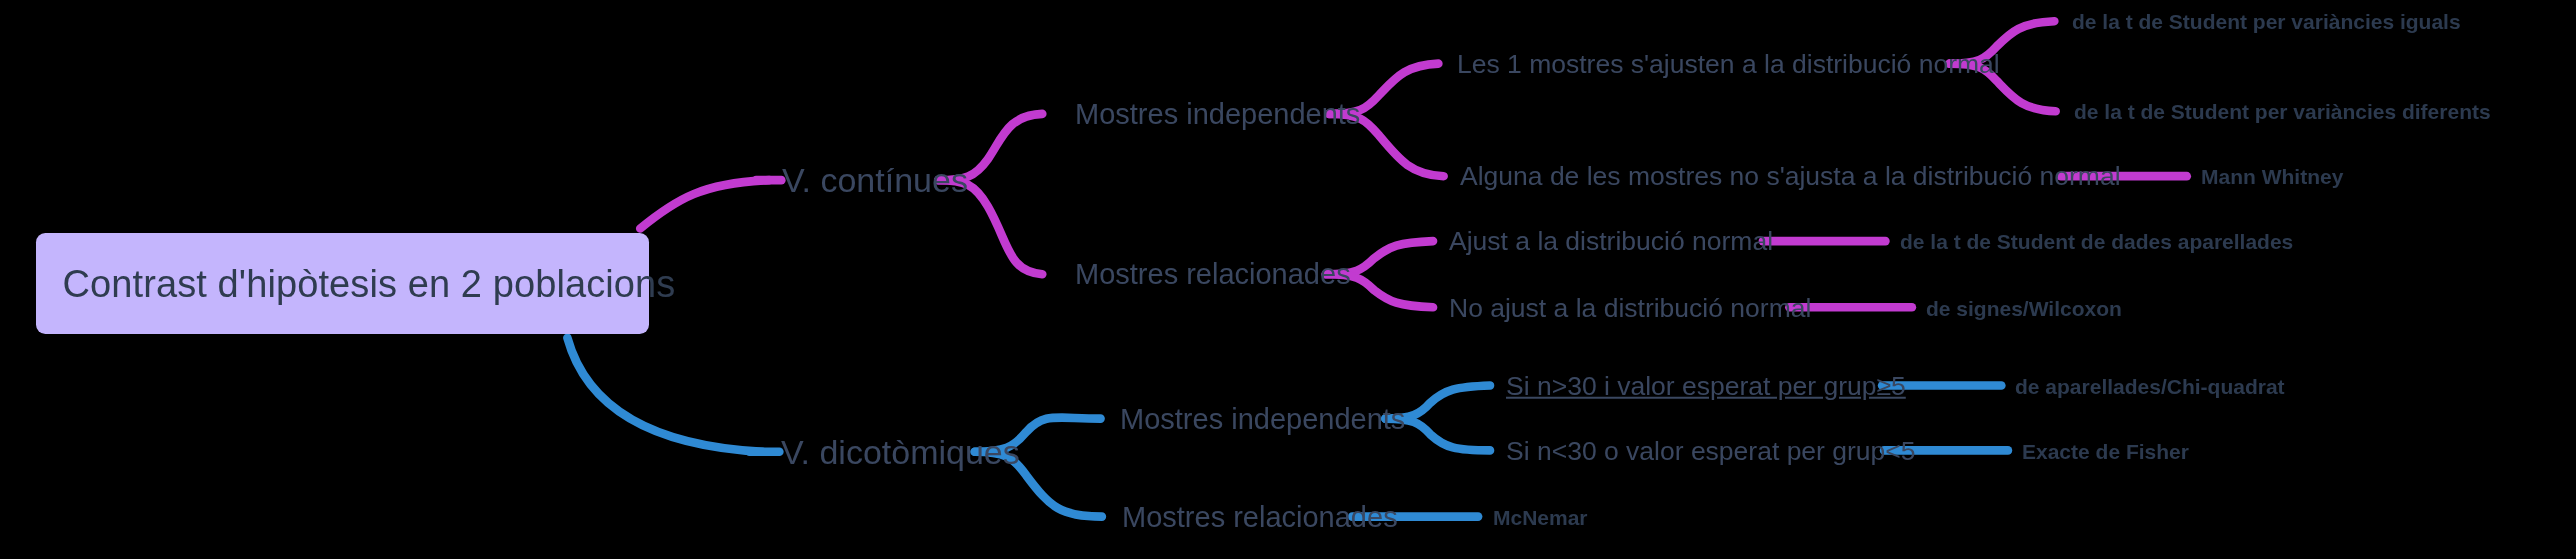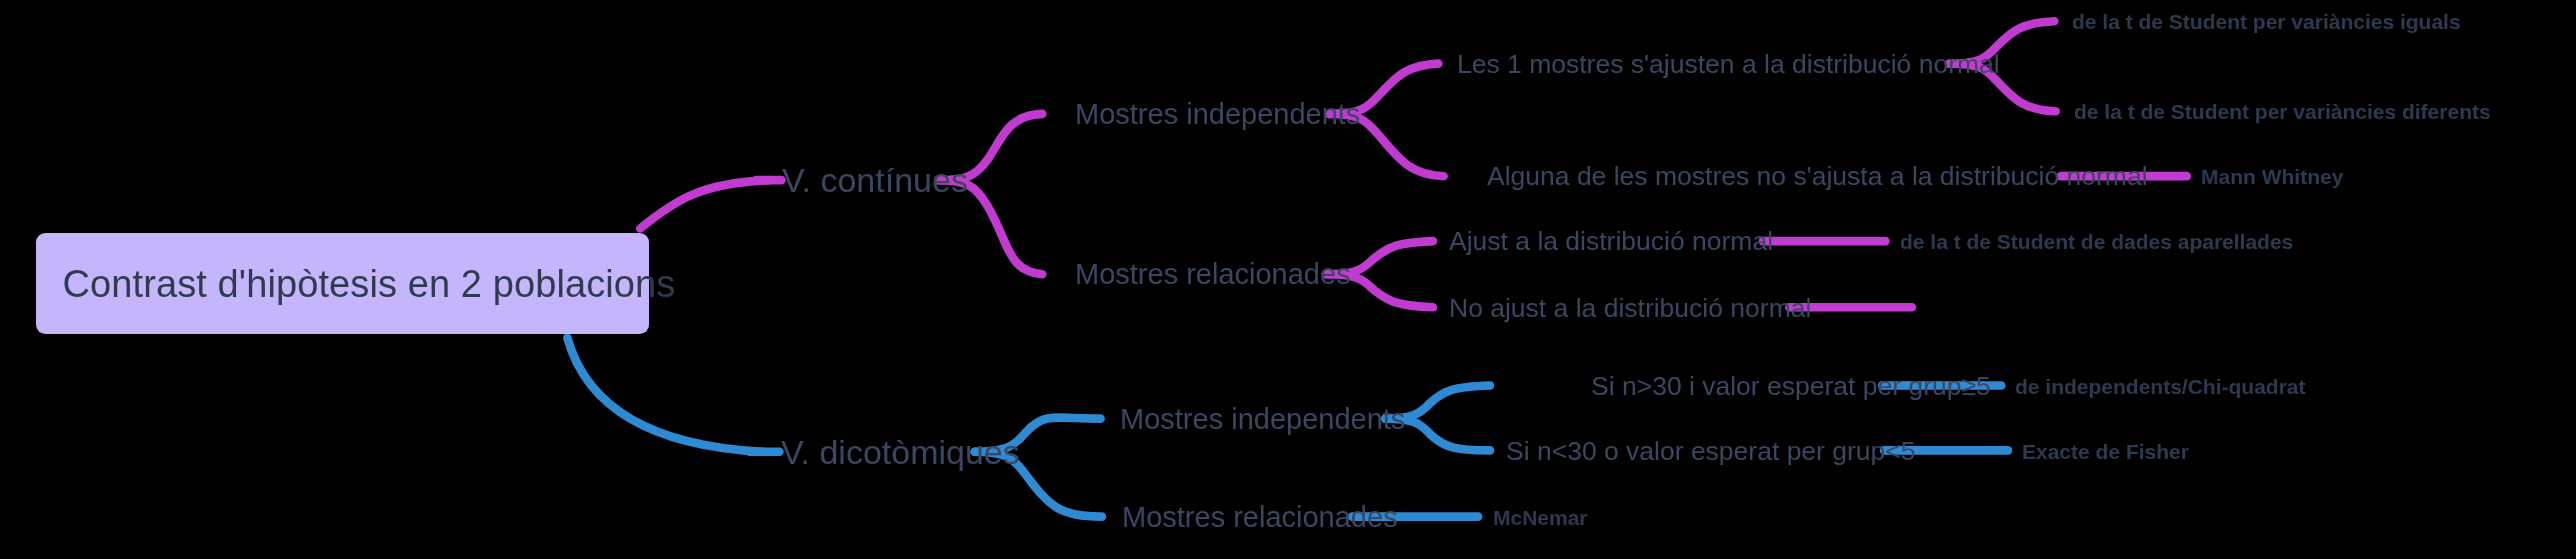--- a/index.html
+++ b/index.html
@@ -151,33 +151,33 @@
   </div>
 
   <div class="node lvl2" style="left:1122px; top:517px;">
     <span>Mostres relacionades</span>
   </div>
 
   <div class="node lvl3" style="left:1457px; top:64px;">
     <span>Les 1 mostres s'ajusten a la distribució normal</span>
   </div>
 
-  <div class="node lvl3" style="left:1460px; top:176px;margin-left:27px;">
+  <div class="node lvl3" style="left:1460px; top:176px;">
     <span>Alguna de les mostres no s'ajusta a la distribució normal</span>
   </div>
 
   <div class="node lvl3" style="left:1449px; top:241px;">
     <span>Ajust a la distribució normal</span>
   </div>
 
   <div class="node lvl3" style="left:1449px; top:308px;">
     <span>No ajust a la distribució normal</span>
   </div>
 
-  <div class="node lvl3" style="left:1591px; top:386px;">
+  <div class="node lvl3" style="left:1506px; top:386px;text-decoration:underline;">
     <span>Si n&gt;30 i valor esperat per grup≥5</span>
   </div>
 
   <div class="node lvl3" style="left:1506px; top:451px;">
     <span>Si n&lt;30 o valor esperat per grup&lt;5</span>
   </div>
 
   <div class="node leafbold" style="left:2072px; top:21px;">
     <span>de la t de Student per variàncies iguals</span>
   </div>
@@ -187,23 +187,26 @@
   </div>
 
   <div class="node leafbold" style="left:2201px; top:176px;">
     <span>Mann Whitney</span>
   </div>
 
   <div class="node leafbold" style="left:1900px; top:241px;">
     <span>de la t de Student de dades aparellades</span>
   </div>
 
+  <div class="node leafbold" style="left:1926px; top:308px;">
+    <span>de signes/Wilcoxon</span>
+  </div>
 
   <div class="node leafbold" style="left:2015px; top:386px;">
-    <span>de independents/Chi-quadrat</span>
+    <span>de aparellades/Chi-quadrat</span>
   </div>
 
   <div class="node leafbold" style="left:2022px; top:451px;">
     <span>Exacte de Fisher</span>
   </div>
 
   <div class="node leafbold" style="left:1493px; top:517px;">
     <span>McNemar</span>
   </div>
 

